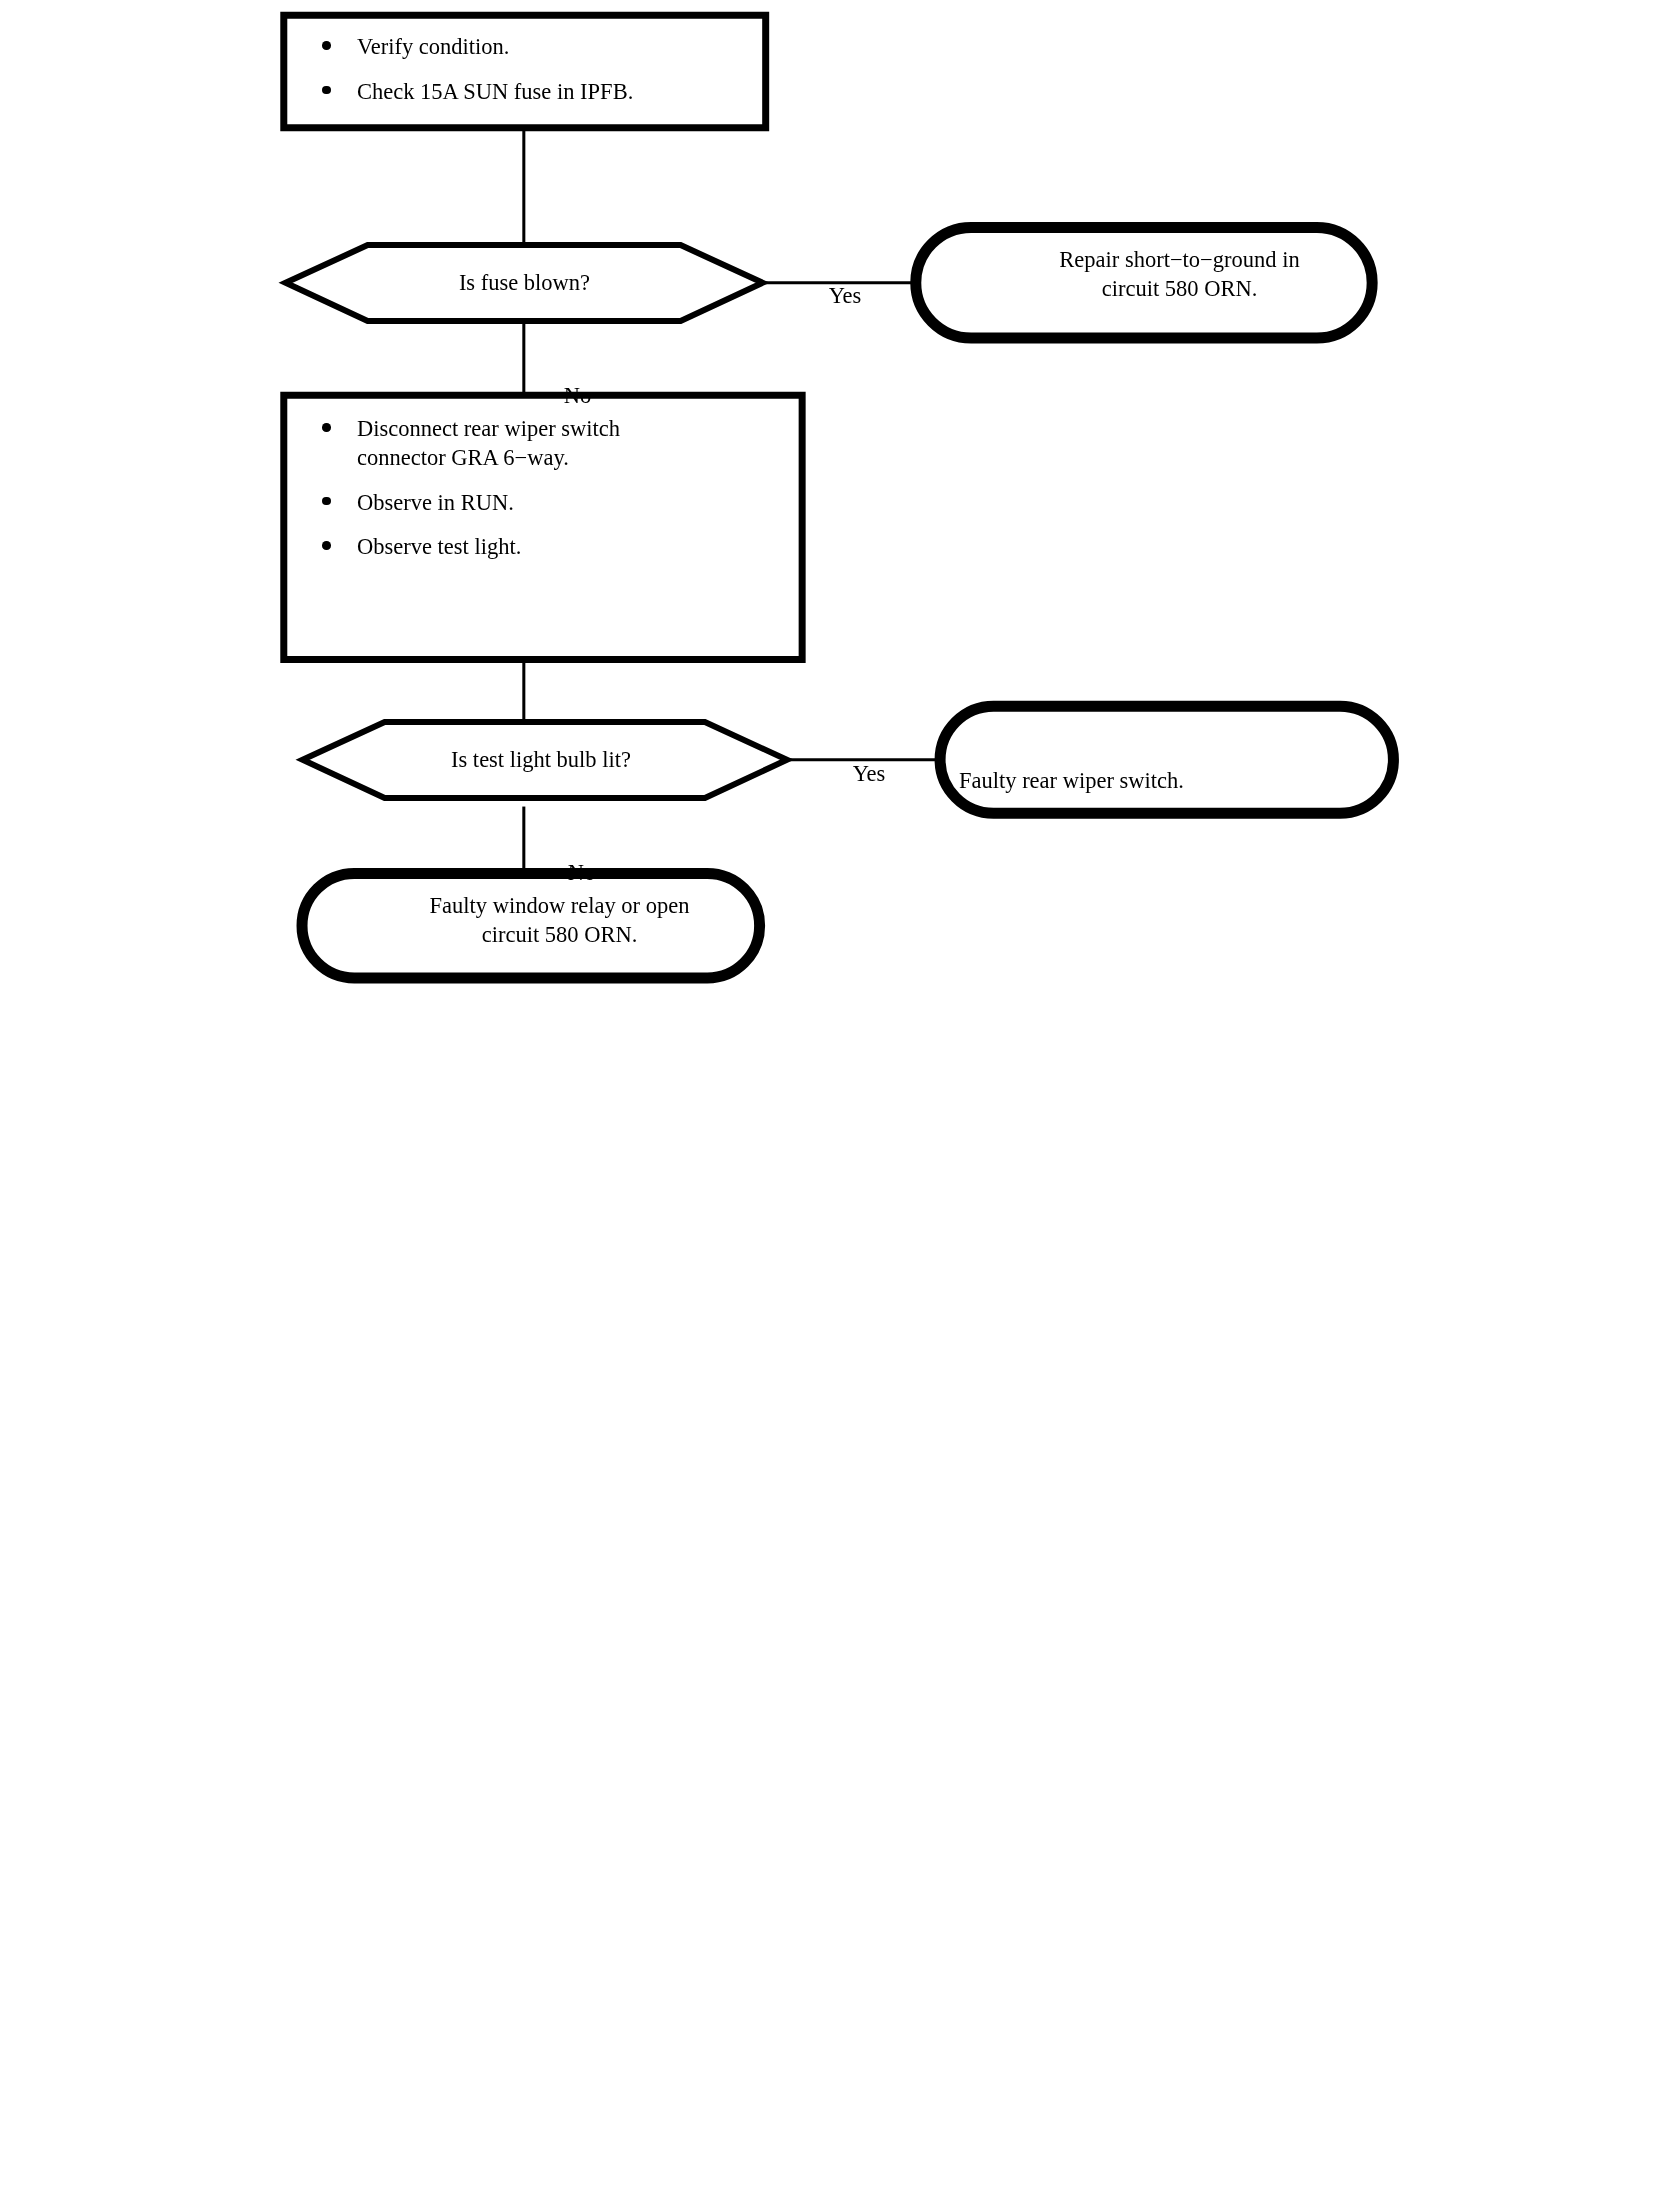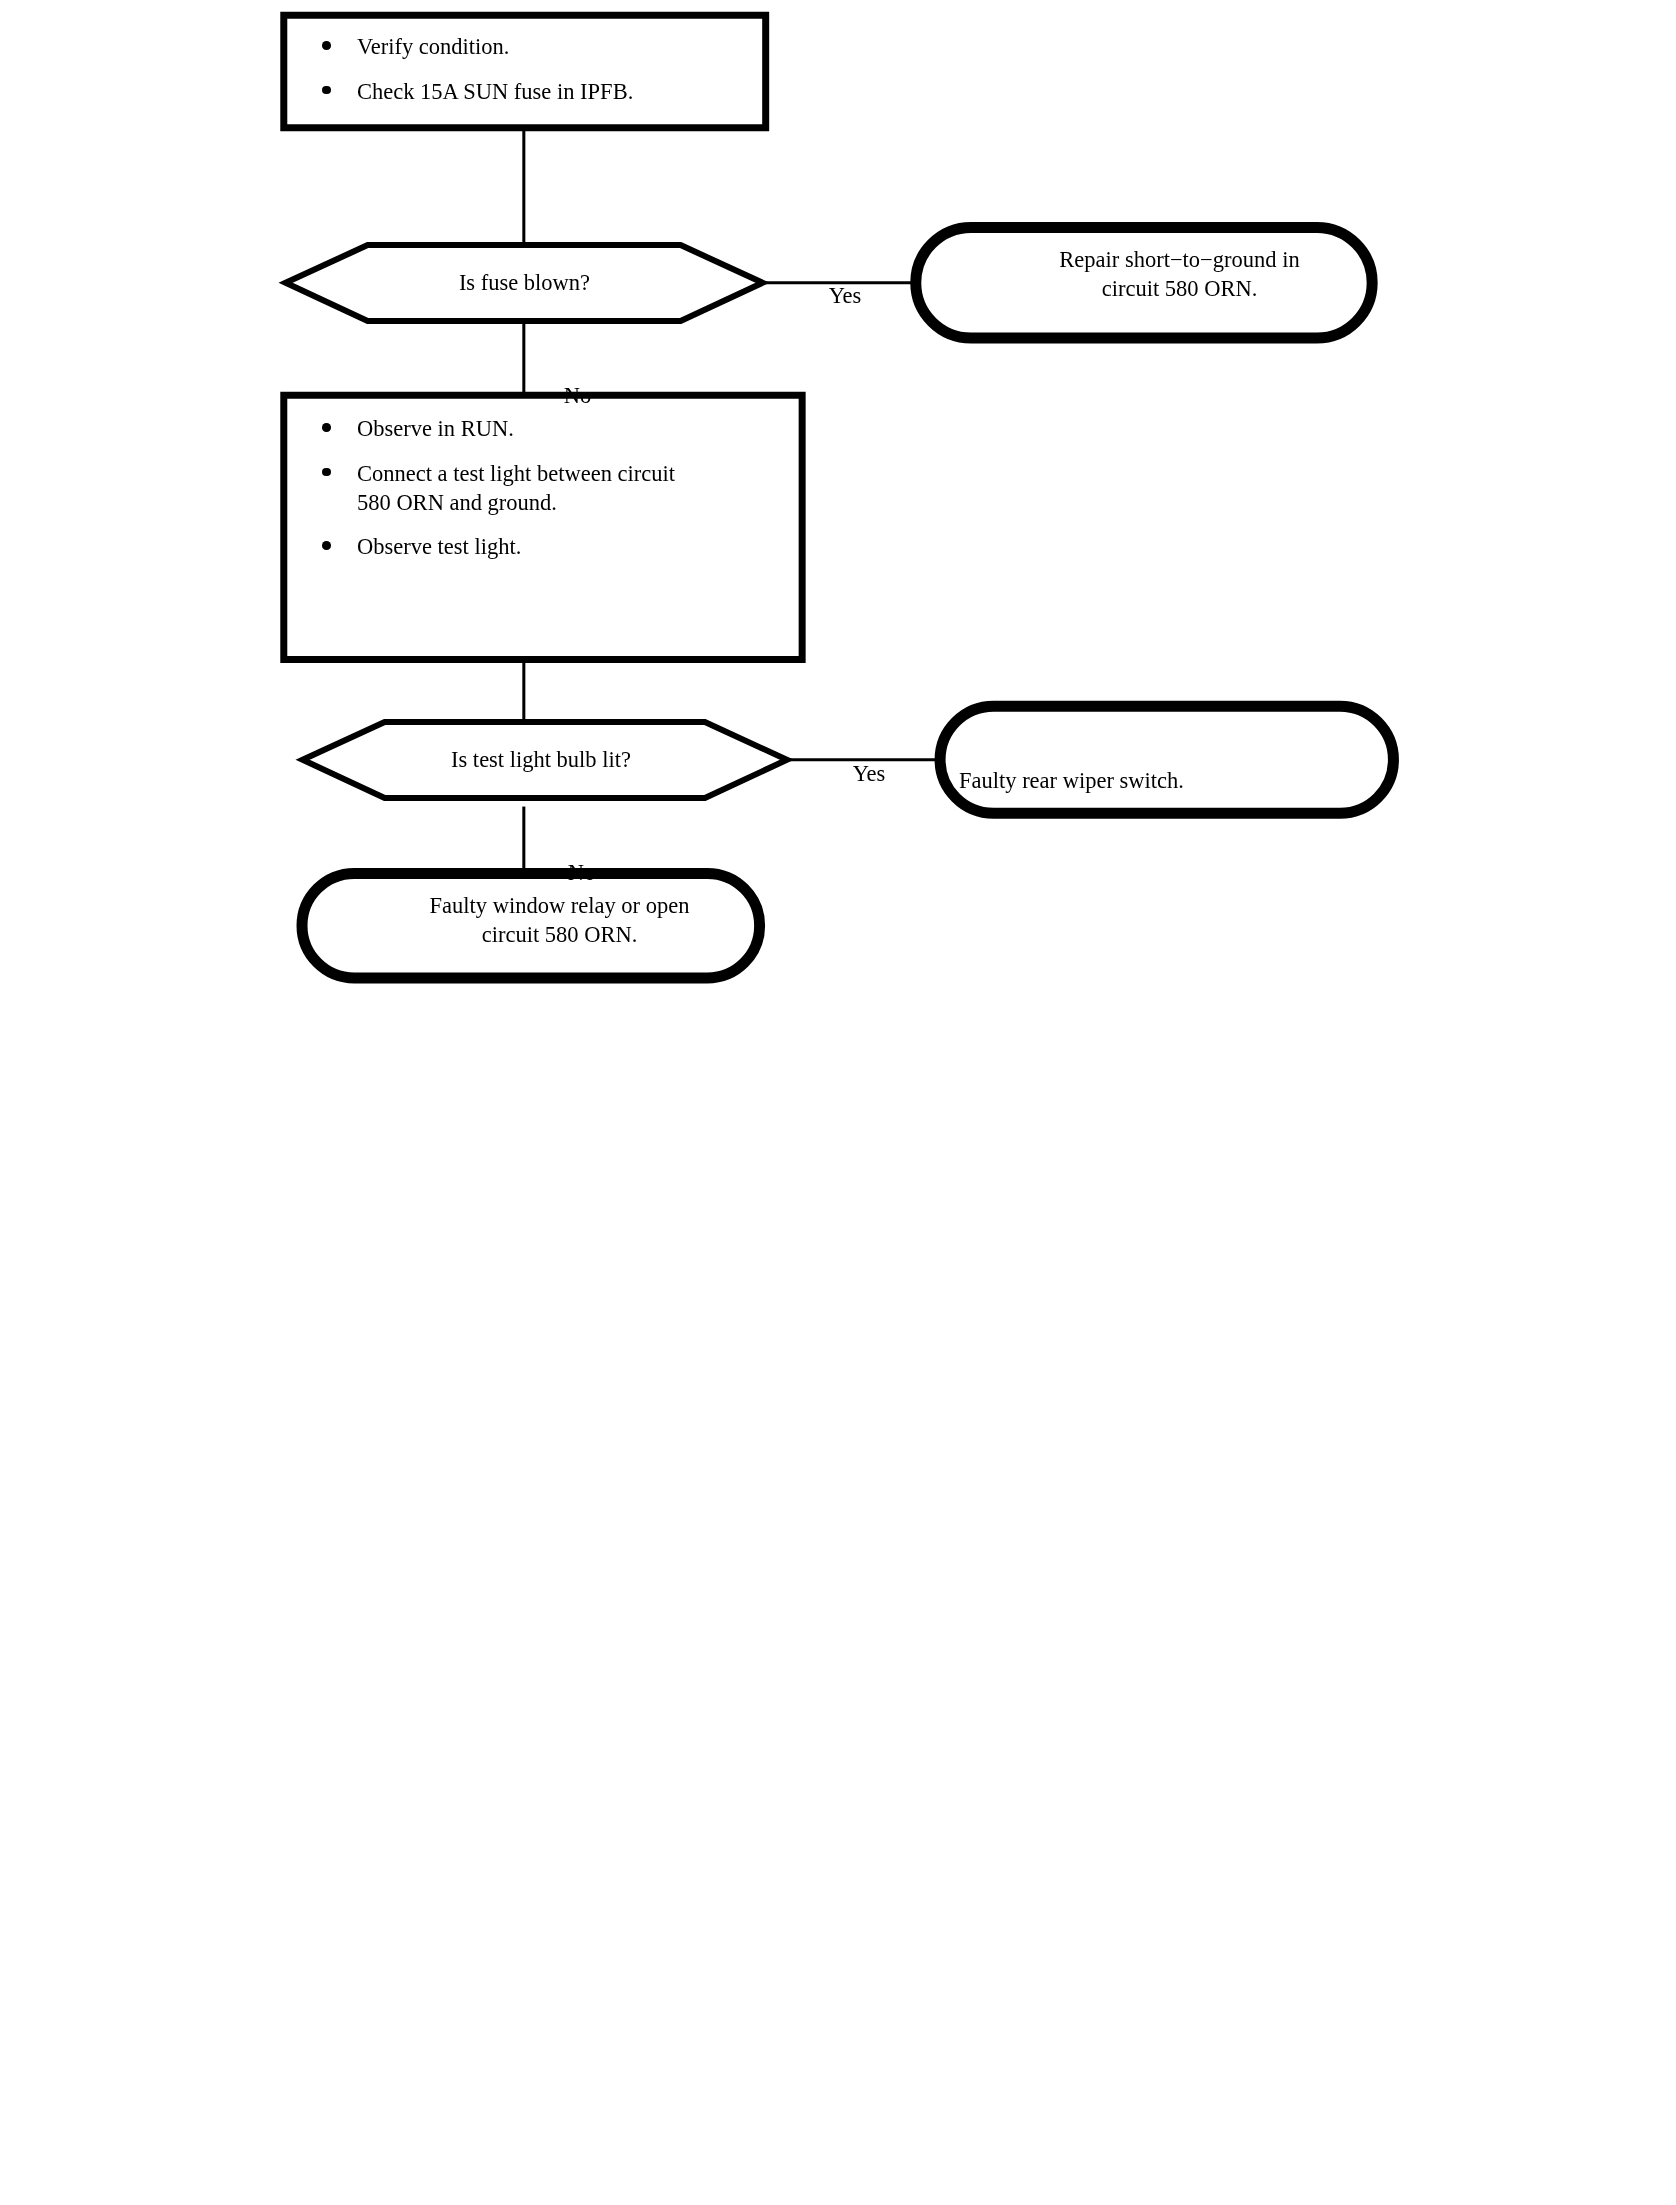--- a/index.html
+++ b/index.html
@@ -129,26 +129,26 @@
   <div class="txt edge-label" style="left:781px; top:242px; width:128px; text-align:center;">Yes</div>
 
   <div class="txt edge-label" style="left:541px; top:342px; width:73px;">No</div>
 
   <div class="txt node-text wrapped" style="left:991px; top:246px; width:377px;">Repair short−to−ground in
 circuit 580 ORN.</div>
 
   <ul class="bullet-list" style="left:322px; top:415px; width:462px;">
     <li>
       <span class="bullet-dot"></span>
-      <span class="wrapped">Observe in RUN.</span>
+      <span class="wrapped">Disconnect rear wiper switch
+connector GRA 6−way.</span>
     </li>
     <li>
       <span class="bullet-dot"></span>
-      <span class="wrapped">Connect a test light between circuit
-580 ORN and ground.</span>
+      <span class="wrapped">Observe in RUN.</span>
     </li>
     <li>
       <span class="bullet-dot"></span>
       <span class="wrapped">Observe test light.</span>
     </li>
   </ul>
 
   <div class="txt node-text" style="left:381px; top:746px; width:320px; text-align:center;">Is test light bulb lit?</div>
 
   <div class="txt edge-label" style="left:805px; top:720px; width:128px; text-align:center;">Yes</div>

